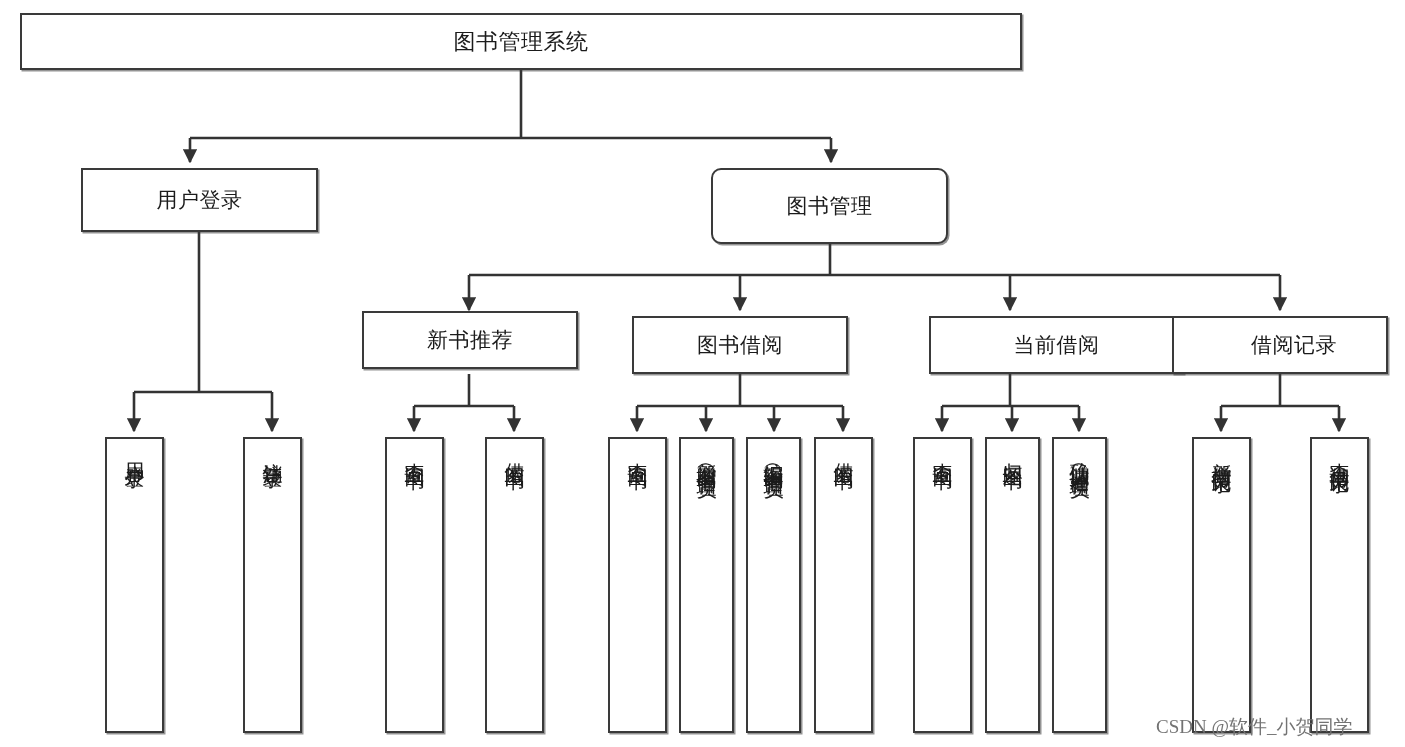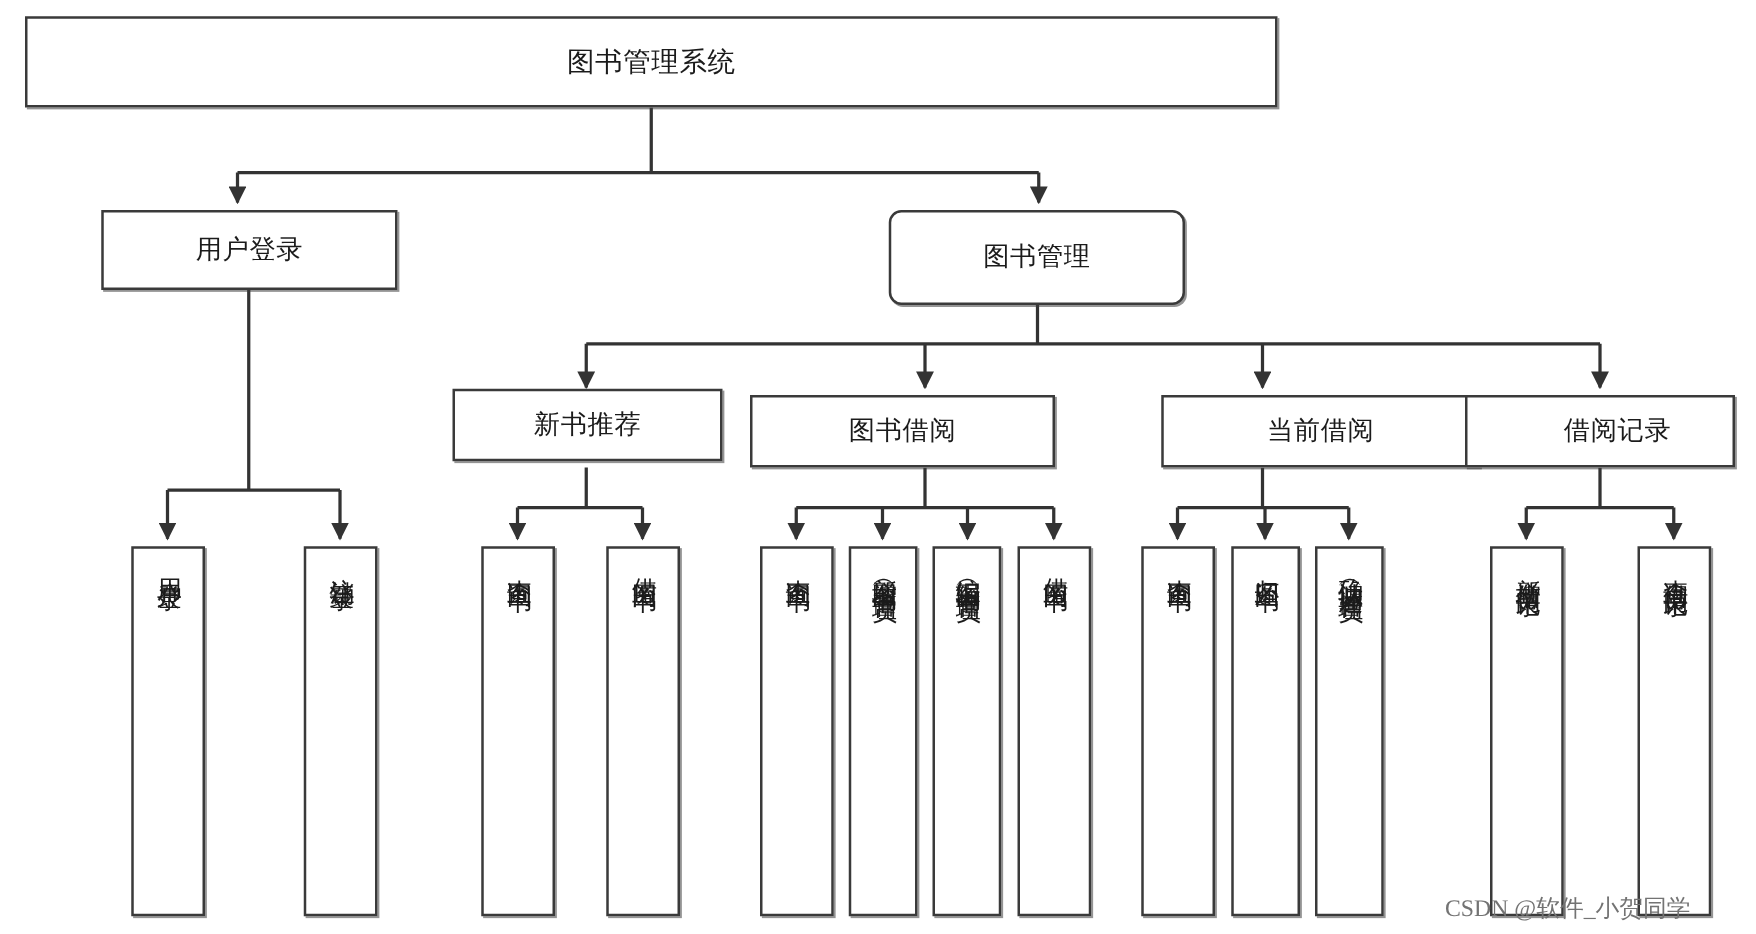--- a/index.html
+++ b/index.html
@@ -120,35 +120,35 @@
       <path d="M 1012 406 L 1012 431" marker-end="url(#arrow)"></path>
       <path d="M 1079 406 L 1079 431" marker-end="url(#arrow)"></path>
 
       <path d="M 1280 374 L 1280 406"></path>
       <path d="M 1221 406 L 1339 406"></path>
       <path d="M 1221 406 L 1221 431" marker-end="url(#arrow)"></path>
       <path d="M 1339 406 L 1339 431" marker-end="url(#arrow)"></path>
     </g>
   </svg>
 
-  <div class="node root" style="left:20px; top:13px; width:1002px; height:73px;">
+  <div class="node root" style="left:20px; top:13px; width:1002px; height:57px;">
     <span class="node-label">图书管理系统</span>
   </div>
 
   <div class="node" style="left:81px; top:168px; width:237px; height:64px;">
     <span class="node-label">用户登录</span>
   </div>
   <div class="node" style="left:711px; top:168px; width:237px; height:76px;border-radius:10px;">
     <span class="node-label">图书管理</span>
   </div>
 
   <div class="node" style="left:362px; top:311px; width:216px; height:58px;">
     <span class="node-label">新书推荐</span>
   </div>
-  <div class="node" style="left:600px; top:316px; width:244px; height:58px;">
+  <div class="node" style="left:632px; top:316px; width:216px; height:58px;">
     <span class="node-label">图书借阅</span>
   </div>
   <div class="node" style="left:929px; top:316px; width:255px; height:58px;align-items:center;">
     <span class="node-label">当前借阅</span>
   </div>
   <div class="node" style="left:1172px; top:316px; width:216px; height:58px;padding-left:28px;">
     <span class="node-label">借阅记录</span>
   </div>
 
   <div class="node leaf" style="left:105px; top:437px; width:59px; height:296px;">

